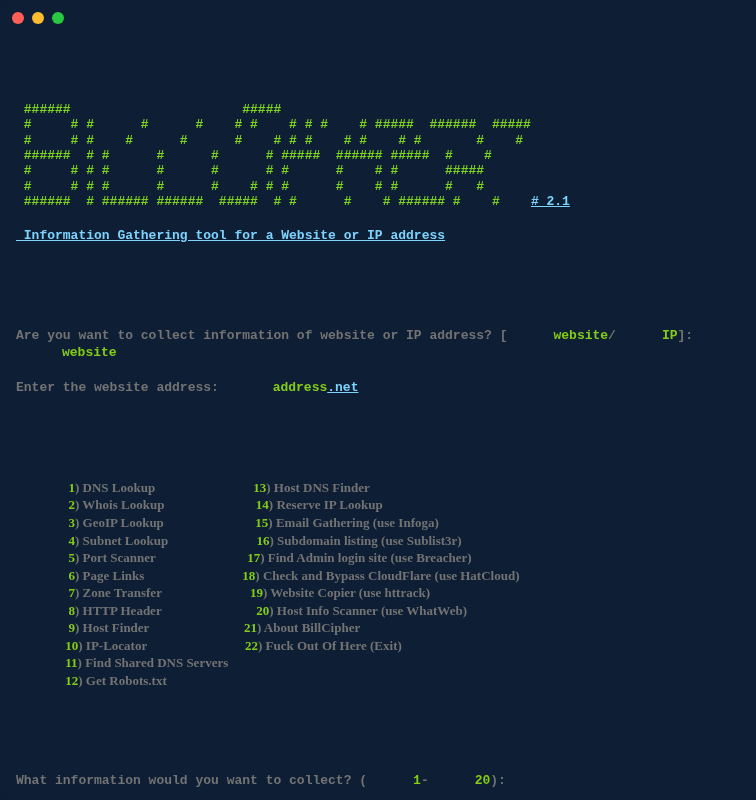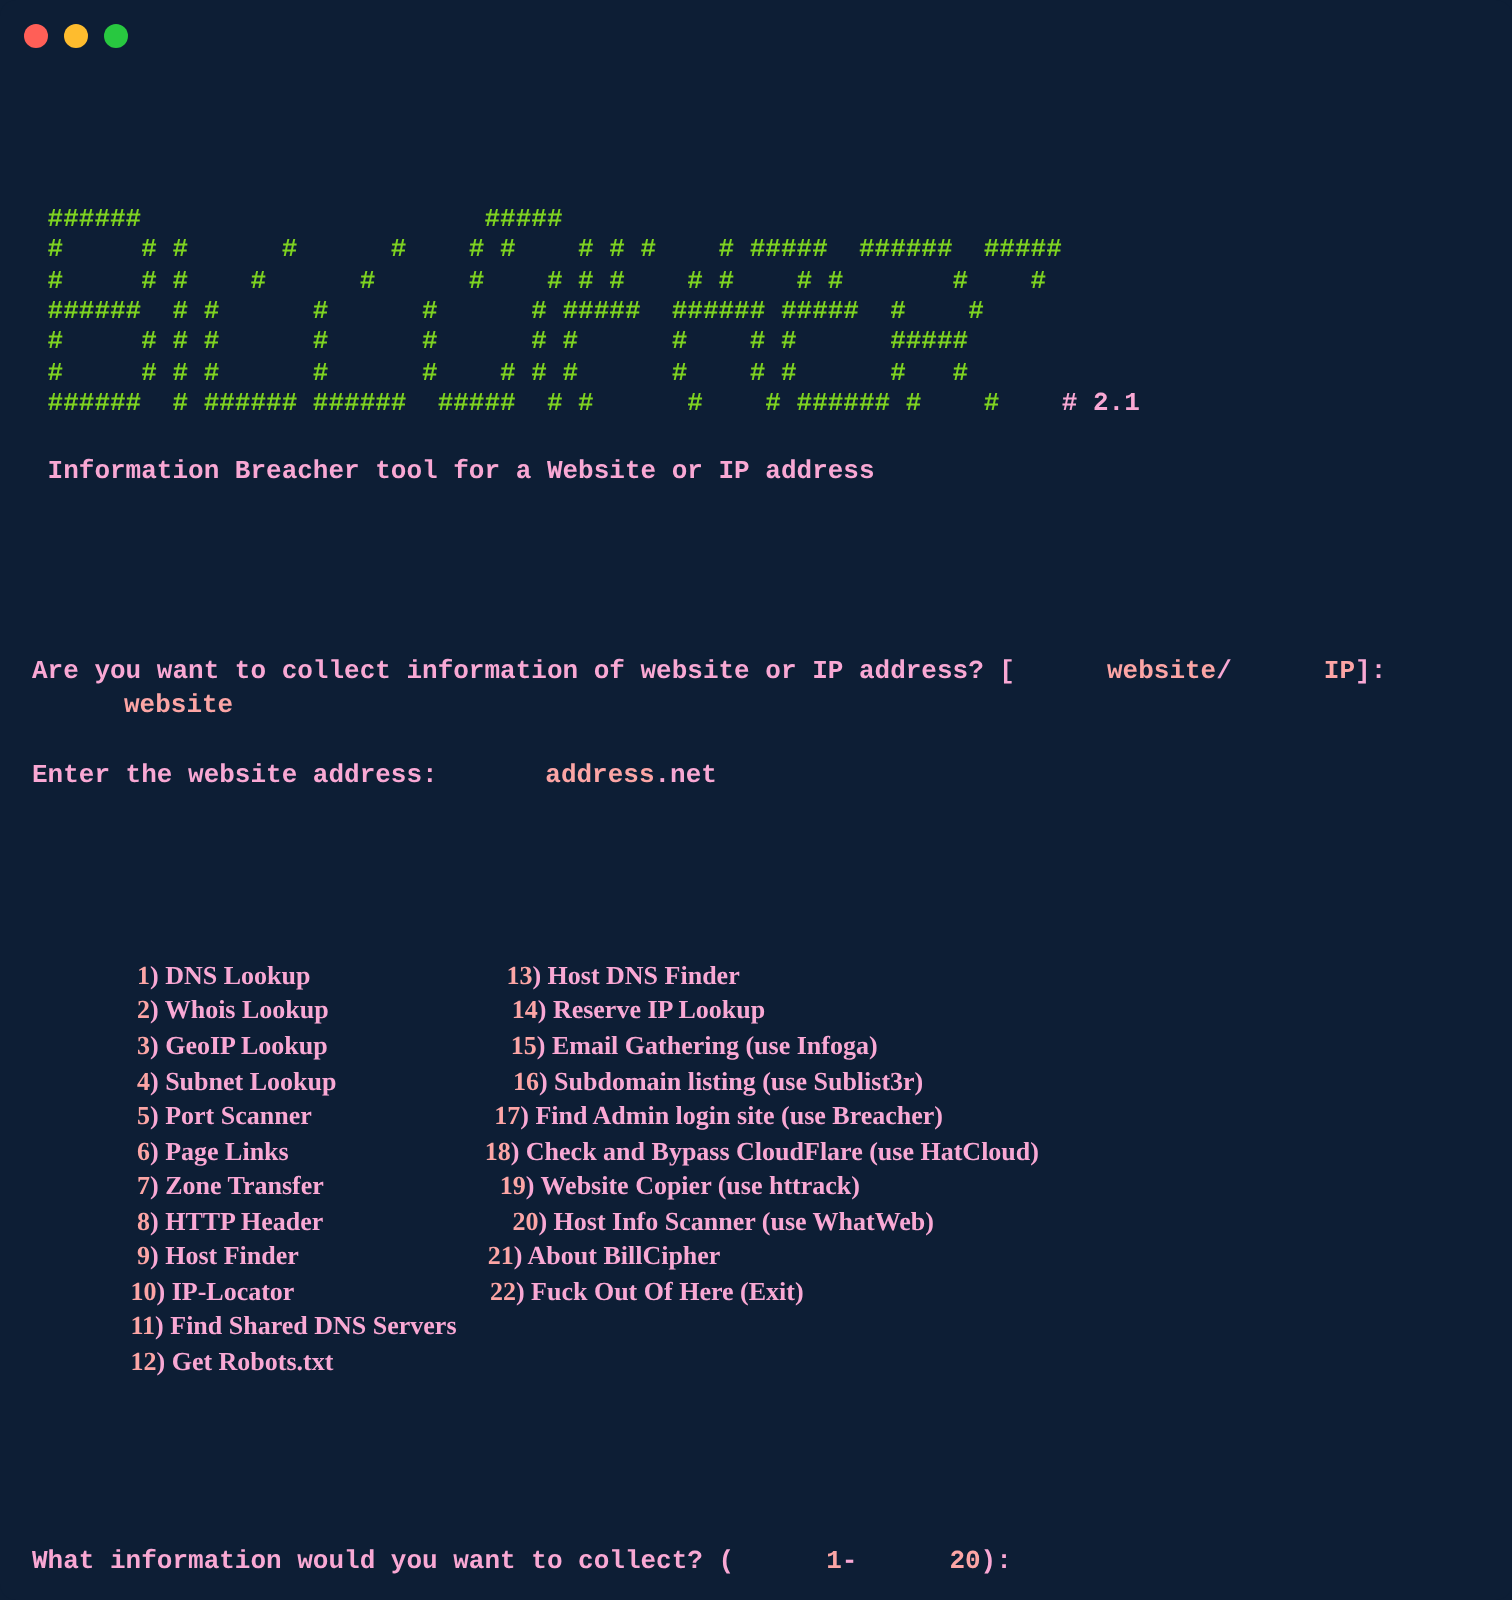--- a/index.html
+++ b/index.html
@@ -35,23 +35,23 @@
     padding: 0 16px 16px 16px;
     color: #e6e6e6;
     white-space: pre;
     font-weight: 600;
   }
   .ascii {
     color: #7ed321;
     font-weight: bold;
     line-height: 1.18;
   }
-  .accent-orange { color: #fca5a5; padding-left: 46px; }
-  .accent-white { color: #f9a8d4; }
-  .dim { color: #f9a8d4; }
+  .accent-orange { color: #84cc16; padding-left: 46px; }
+  .accent-white { color: #7dd3fc; text-decoration: underline; }
+  .dim { color: #737373; }
   .menu-row { white-space: pre; font-family: Liberation Serif, serif; }
   .promptline { white-space: pre-wrap; }
   .gap { height: 12px; }
 </style>
 </head>
 <body>
 
 <div class="window">
   <div class="titlebar">
     <div class="dot red"></div>
@@ -63,21 +63,21 @@
 
     <div class="ascii">
 <span> ######                      #####                                    </span>
 <span> #     # #      #      #    # #    # # #    # #####  ######  #####    </span>
 <span> #     # #    #      #      #    # # #    # #    # #       #    #    </span>
 <span> ######  # #      #      #      # #####  ###### #####  #    #    </span>
 <span> #     # # #      #      #      # #      #    # #      #####     </span>
 <span> #     # # #      #      #    # # #      #    # #      #   #     </span>
 <span> ######  # ###### ######  #####  # #      #    # ###### #    #   </span> <span class="accent-white"># 2.1</span>
 </div>
-<div class="accent-white"> Information Breacher tool for a Website or IP address</div>
+<div class="accent-white"> Information Gathering tool for a Website or IP address</div>
 
 <div class="gap"></div>
 
 <div class="promptline"><span class="dim">Are you want to collect information of website or IP address? [</span><span class="accent-orange">website</span><span class="dim">/</span><span class="accent-orange">IP</span><span class="dim">]: </span><span class="accent-orange">website</span></div>
 <div class="promptline"><span class="dim">Enter the website address: </span><span class="accent-orange">address</span><span class="accent-white">.net</span></div>
 
 <div class="gap"></div>
 
 <div id="menu-columns"><div class="menu-row"><span class="accent-orange">  1</span><span class="dim">) DNS Lookup</span><span>                </span><span class="accent-orange">13</span><span class="dim">) Host DNS Finder</span></div><div class="menu-row"><span class="accent-orange">  2</span><span class="dim">) Whois Lookup</span><span>              </span><span class="accent-orange">14</span><span class="dim">) Reserve IP Lookup</span></div><div class="menu-row"><span class="accent-orange">  3</span><span class="dim">) GeoIP Lookup</span><span>              </span><span class="accent-orange">15</span><span class="dim">) Email Gathering (use Infoga)</span></div><div class="menu-row"><span class="accent-orange">  4</span><span class="dim">) Subnet Lookup</span><span>             </span><span class="accent-orange">16</span><span class="dim">) Subdomain listing (use Sublist3r)</span></div><div class="menu-row"><span class="accent-orange">  5</span><span class="dim">) Port Scanner</span><span>              </span><span class="accent-orange">17</span><span class="dim">) Find Admin login site (use Breacher)</span></div><div class="menu-row"><span class="accent-orange">  6</span><span class="dim">) Page Links</span><span>                </span><span class="accent-orange">18</span><span class="dim">) Check and Bypass CloudFlare (use HatCloud)</span></div><div class="menu-row"><span class="accent-orange">  7</span><span class="dim">) Zone Transfer</span><span>             </span><span class="accent-orange">19</span><span class="dim">) Website Copier (use httrack)</span></div><div class="menu-row"><span class="accent-orange">  8</span><span class="dim">) HTTP Header</span><span>               </span><span class="accent-orange">20</span><span class="dim">) Host Info Scanner (use WhatWeb)</span></div><div class="menu-row"><span class="accent-orange">  9</span><span class="dim">) Host Finder</span><span>               </span><span class="accent-orange">21</span><span class="dim">) About BillCipher</span></div><div class="menu-row"><span class="accent-orange"> 10</span><span class="dim">) IP-Locator</span><span>                </span><span class="accent-orange">22</span><span class="dim">) Fuck Out Of Here (Exit)</span></div><div class="menu-row"><span class="accent-orange"> 11</span><span class="dim">) Find Shared DNS Servers</span></div><div class="menu-row"><span class="accent-orange"> 12</span><span class="dim">) Get Robots.txt</span></div></div>
 

